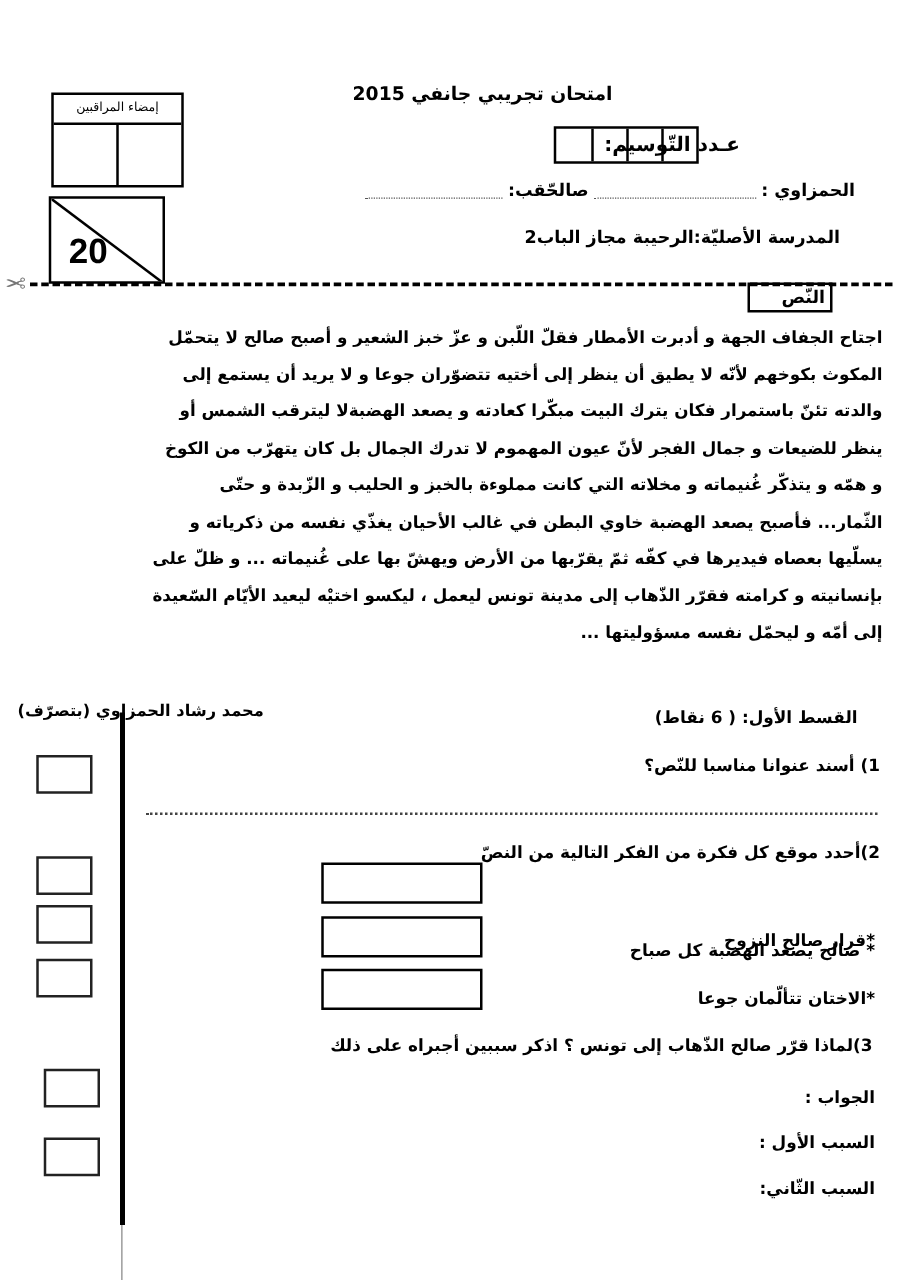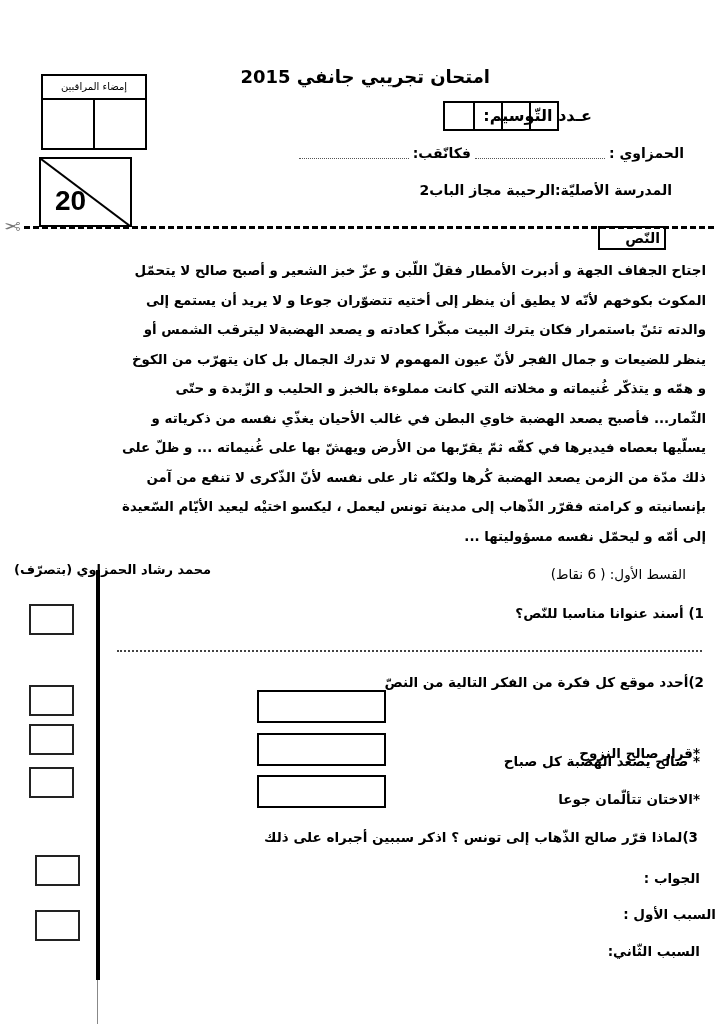--- a/index.html
+++ b/index.html
@@ -2,21 +2,21 @@
 <html><head>
   <meta charset="utf-8">
   <style>
     * { box-sizing: border-box; margin: 0; padding: 0; }
     html, body { width: 724px; height: 1024px; background: #ffffff; overflow: hidden; }
     body { position: relative; font-family: "DejaVu Sans", "Liberation Sans", sans-serif; color: #000; }
     .abs { position: absolute; }
     .rtl { direction: rtl; unicode-bidi: plaintext; }
 
     
-    .exam-title { left: 250px; top: 66px; width: 240px; font-size: 18px; font-weight: bold; text-align: right; white-space: nowrap; }
+    .exam-title { left: 250px; top: 66px; width: 240px; font-size: 15px; font-weight: bold; text-align: right; white-space: nowrap; }
     .supervisors-box { left: 41px; top: 74px; width: 106px; height: 76px; border: 2px solid #000; }
     .supervisors-label { height: 24px; border-bottom: 2px solid #000; font-size: 10px; text-align: center; line-height: 22px; }
     .supervisors-cells { display: flex; height: 48px; }
     .supervisors-cells div { flex: 1; }
     .supervisors-cells div:first-child { border-right: 2px solid #000; }
 
     .grade-box { left: 39px; top: 157px; width: 93px; height: 70px; border: 2px solid #000; overflow: hidden; }
     .grade-box svg { position: absolute; left: 0; top: 0; }
     .grade-value { position: absolute; left: 14px; top: 26px; font-size: 28px; font-weight: bold; font-family: "Liberation Sans", sans-serif; }
 
@@ -40,21 +40,21 @@
 
     
     .author { left: 14px; top: 562px; font-size: 13px; font-weight: bold; white-space: nowrap; }
 
     
     .margin-line { left: 96px; top: 570px; width: 4px; height: 410px; background: #000; }
     .margin-line-thin { left: 97px; top: 980px; width: 1px; height: 44px; background: #888; }
 
     .score-box { width: 45px; height: 31px; border: 2px solid #222; }
 
-    .section-title { right: 38px; top: 566px; font-size: 13.5px; font-weight: normal; }
+    .section-title { right: 38px; top: 566px; font-size: 13.5px; font-weight: bold; }
     .q-text { font-size: 13.5px; font-weight: bold; white-space: nowrap; }
     .answer-dots { left: 117px; top: 650px; width: 585px; border-top: 2px dotted #444; }
     .idea-box { left: 257px; width: 129px; height: 33px; border: 2px solid #000; }
   </style>
 </head>
 <body>
 
 <div class="abs exam-title rtl">امتحان تجريبي   جانفي 2015</div>
 
 <div class="abs supervisors-box">
@@ -76,39 +76,38 @@
 <div class="abs reg-boxes">
   <div></div>
   <div></div>
   <div></div>
   <div></div>
 </div>
 
 <div class="abs name-row">
   <span>الحمزاوي :</span>
   <span class="dots" style="width:130px"></span>
-  <span>فكانّقب:</span>
+  <span>صالحّقب:</span>
   <span class="dots" style="width:110px"></span>
 </div>
 
 <div class="abs school-row rtl">المدرسة الأصليّة:الرحيبة مجاز الباب2</div>
 
 <div class="abs scissors">✂</div>
 <div class="abs cut-line"></div>
 <div class="abs text-label-box rtl">النّص</div>
 
 <div class="abs passage">
   <p>اجتاح الجفاف الجهة و أدبرت الأمطار  فقلّ اللّبن و عزّ خبز الشعير و أصبح صالح لا يتحمّل</p>
   <p>المكوث بكوخهم لأنّه لا يطيق أن ينظر إلى أختيه تتضوّران جوعا  و لا يريد أن يستمع إلى</p>
   <p>والدته تئنّ باستمرار  فكان يترك البيت مبكّرا كعادته و يصعد الهضبةلا ليترقب الشمس أو</p>
   <p>ينظر للضيعات و جمال الفجر لأنّ عيون المهموم لا تدرك الجمال  بل كان يتهرّب من الكوخ</p>
   <p>و همّه  و يتذكّر غُنيماته  و مخلاته التي كانت مملوءة بالخبز و الحليب و الزّبدة و حتّى</p>
   <p>الثّمار... فأصبح يصعد الهضبة  خاوي البطن في غالب الأحيان يغذّي نفسه من ذكرياته و</p>
   <p>يسلّيها بعصاه فيديرها في كفّه ثمّ يقرّبها من الأرض ويهشّ بها على غُنيماته ... و ظلّ على</p>
-  <p>ذلك مدّة من الزمن يصعد الهضبة كُرها  ولكنّه ثار على نفسه  لأنّ الذّكرى لا تنفع من آمن</p>
   <p>بإنسانيته و كرامته  فقرّر الذّهاب إلى مدينة تونس ليعمل ، ليكسو اختيْه  ليعيد الأيّام السّعيدة</p>
   <p>إلى أمّه  و  ليحمّل نفسه مسؤوليتها ...</p>
 </div>
 
 <div class="abs author rtl">محمد رشاد الحمزاوي (بتصرّف)</div>
 
 <div class="abs margin-line"></div>
 <div class="abs margin-line-thin"></div>
 
 <div class="abs score-box" style="left:29px; top:604px;"></div>
@@ -129,14 +128,14 @@
 <div class="abs q-text rtl" style="right:24px; top:713px;margin-top:32px;">*قرار صالح النزوح</div>
 
 <div class="abs idea-box" style="top:733px;"></div>
 <div class="abs q-text rtl" style="right:24px; top:753px;">* صالح يصعد الهضبة كل صباح</div>
 
 <div class="abs idea-box" style="top:775px;"></div>
 <div class="abs q-text rtl" style="right:24px; top:791px;">*الاختان تتألّمان جوعا</div>
 
 <div class="abs q-text rtl" style="right:26px; top:829px;">3)لماذا قرّر صالح الذّهاب إلى تونس ؟ اذكر سببين أجبراه على ذلك</div>
 <div class="abs q-text rtl" style="right:24px; top:870px;">الجواب :</div>
-<div class="abs q-text rtl" style="right:8px; top:906px;">السبب الأول :</div>
+<div class="abs q-text rtl" style="right:24px; top:906px;">السبب الأول :</div>
 <div class="abs q-text rtl" style="right:24px; top:943px;">السبب الثّاني:</div>
 
 </body></html>

